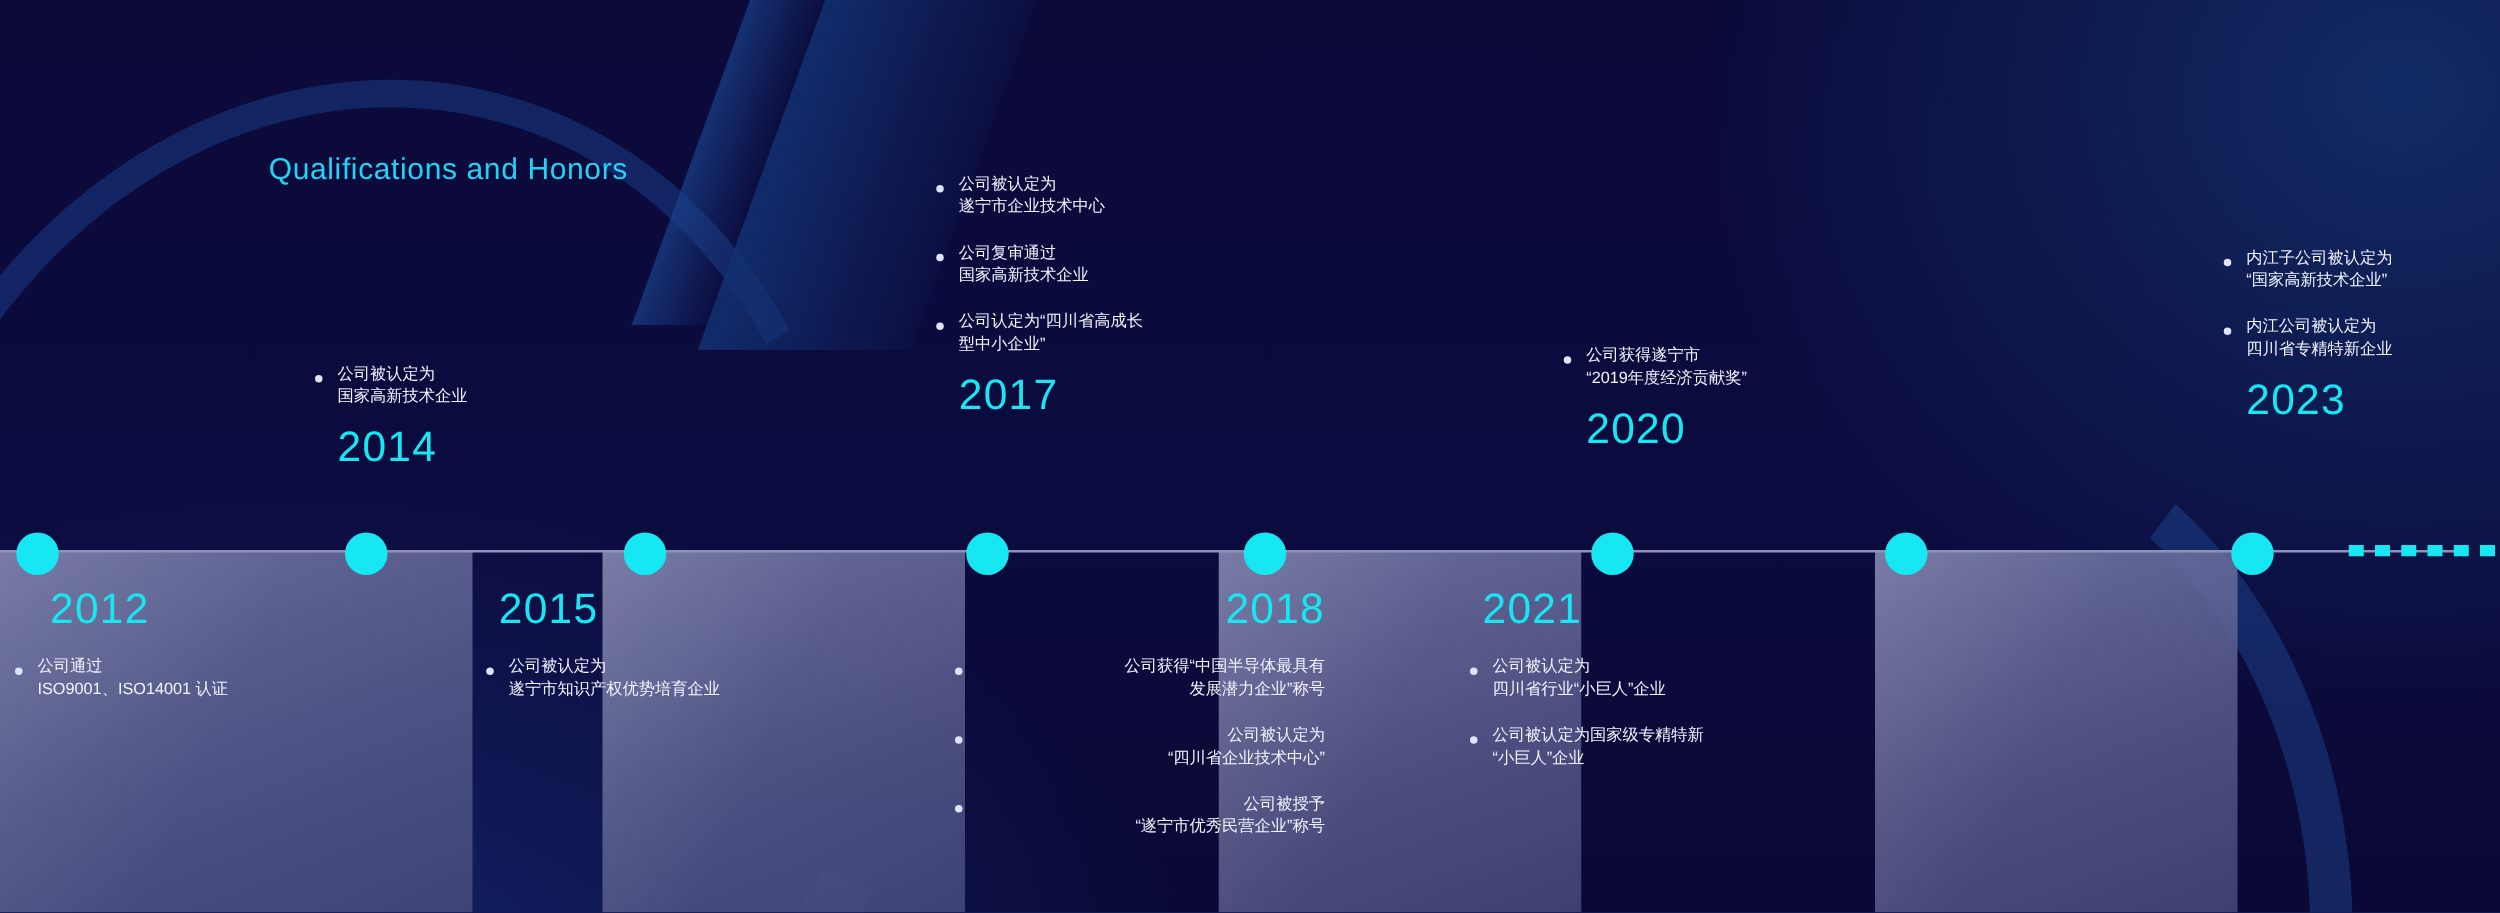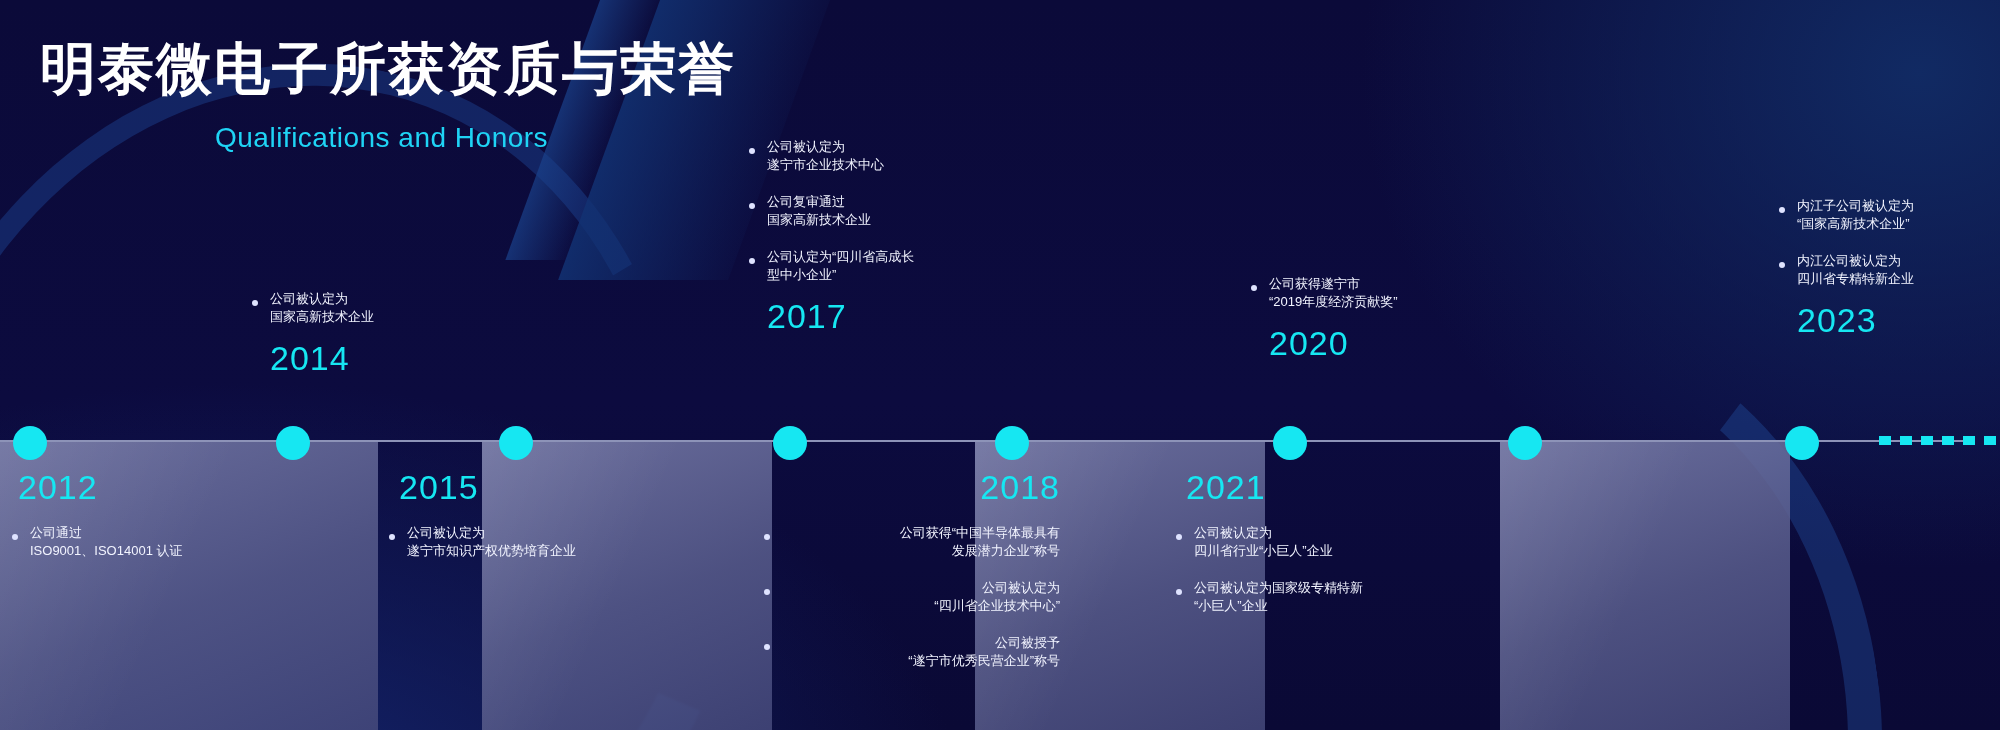--- a/index.html
+++ b/index.html
@@ -54,21 +54,21 @@
       transform:skewX(-20deg);}
   .diag2{position:absolute;top:-40px;left:560px;width:60px;height:300px;
       background:linear-gradient(90deg,rgba(26,66,140,.7),rgba(26,66,140,.05));
       transform:skewX(-20deg);}
 
   
   .title{position:absolute;left:40px;top:32px;
     color:#ffffff;font-size:56px;font-weight:bold;letter-spacing:2px;
     white-space:nowrap;}
   .subtitle{position:absolute;left:215px;top:122px;
-    color:#1fd4f5;font-size:28px;letter-spacing:.5px;white-space:nowrap;}
+    color:#1fd4f5;font-size:24px;letter-spacing:.5px;white-space:nowrap;}
 
   
   .axis{position:absolute;left:0;top:440px;width:1964px;height:2px;
     background:#8d93b8;}
   .axis-dashes{position:absolute;top:436px;right:4px;
     display:flex;gap:9px;align-items:center;}
   .axis-dashes i{display:block;width:12px;height:9px;background:#16e7f2;}
 
   .node{position:absolute;top:426px;width:34px;height:34px;border-radius:50%;
     background:#16e7f2;box-shadow:0 0 0 0 rgba(0,0,0,0);}
@@ -101,21 +101,20 @@
   <div class="bg-base"></div>
   <div class="ribbon rb1"></div>
   <div class="ribbon rb2"></div>
   <div class="ribbon rb3"></div>
   <div class="ribbon rb4"></div>
   <div class="ribbon rb5"></div>
   <div class="ribbon rb6"></div>
   <div class="diag"></div>
   <div class="diag2"></div>
 
-  <div class="title">明泰微电子所获资质与荣誉</div>
   <div class="subtitle">Qualifications and Honors</div>
 
   <div id="panels">
       <div class="panel" style="left: 0px; width: 378px;"></div>
       <div class="panel" style="left: 482px; width: 290px;"></div>
       <div class="panel" style="left: 975px; width: 290px;"></div>
       <div class="panel" style="left: 1500px; width: 290px;"></div>
     </div>
 
   <div class="axis"></div>
@@ -133,21 +132,21 @@
       <div class="node" style="left: 276px;"></div>
       <div class="node" style="left: 499px;"></div>
       <div class="node" style="left: 773px;"></div>
       <div class="node" style="left: 995px;"></div>
       <div class="node" style="left: 1273px;"></div>
       <div class="node" style="left: 1508px;"></div>
       <div class="node" style="left: 1785px;"></div>
     </div>
   <div id="entries">
       <div class="entry below" style="left: 8px; width: 400px; top: 470px;">
-        <div class="year " style="margin-left: 10px;">2012</div>
+        <div class="year " style="margin-left: 32px;">2012</div>
         <ul class="bullets">
           <li>公司通过
 ISO9001、ISO14001 认证</li>
         </ul>
       </div>
       <div class="entry above" style="left: 248px; width: 330px; top: 290px;">
         <ul class="bullets">
           <li>公司被认定为
 国家高新技术企业</li>
         </ul>

